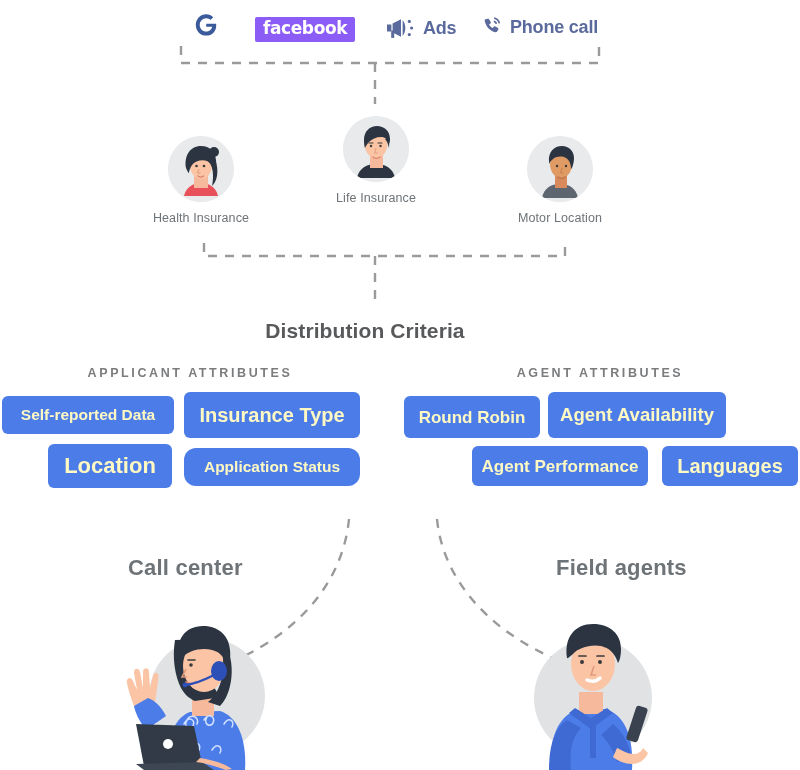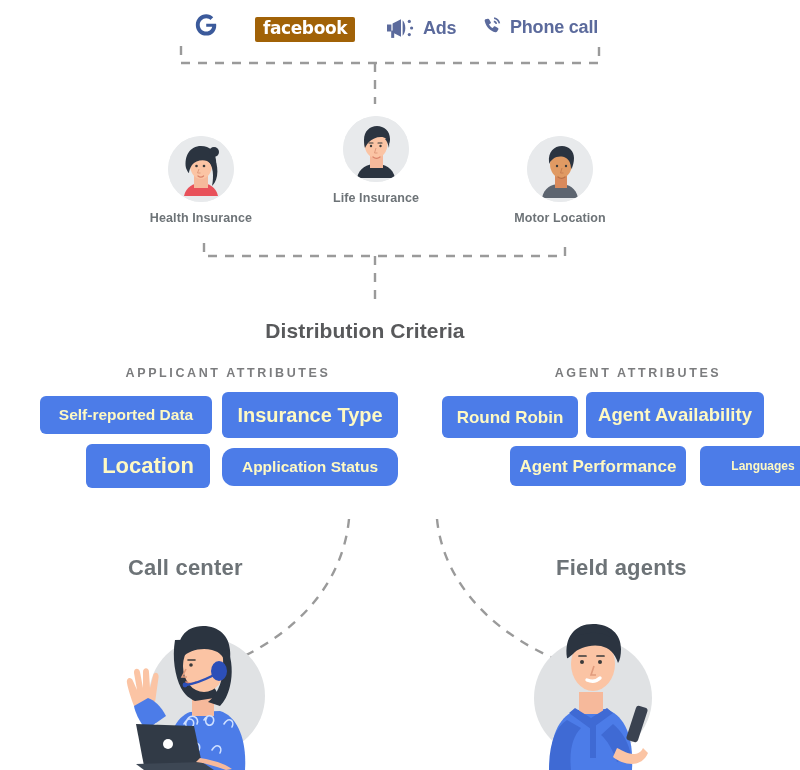--- a/index.html
+++ b/index.html
@@ -13,56 +13,56 @@
   
   .sources{position:absolute;left:0;top:6px;width:800px;height:40px;}
   .src{position:absolute;display:flex;align-items:center;height:34px;}
   .src-google{left:193px;top:2px;}
   .src-facebook{left:255px;top:6px;}
   .src-ads{left:386px;top:5px;}
   .src-phone{left:481px;top:4px;}
 
   .g-logo{width:26px;height:28px;display:block;}
   .fb-chip{
-    background:#a16207;color:#fff;border-radius:2px;
+    background:#8b5cf6;color:#fff;border-radius:2px;
     padding:3px 8px 5px;font-size:17px;font-weight:bold;letter-spacing:-.4px;
     line-height:1;font-family:"DejaVu Sans",sans-serif;
   }
   .src-label{
     color:#5b6a9c;font-size:18px;font-weight:bold;letter-spacing:-.2px;
     margin-left:7px;
   }
   .src-icon{display:block;}
 
   
   .conn{position:absolute;left:0;top:0;width:800px;height:770px;pointer-events:none;}
 
   
   .persona{position:absolute;text-align:center;}
   .persona .ring{
     width:66px;height:66px;border-radius:50%;
     background:#e8eaec;overflow:hidden;position:relative;margin:0 auto;
   }
   .persona .ring svg{display:block;width:66px;height:66px;}
   .persona .cap{
-    margin-top:9px;color:#6d7377;font-size:12.5px;font-weight:bold;
+    margin-top:9px;color:#6d7377;font-size:12.5px;font-weight:normal;
     letter-spacing:.1px;white-space:nowrap;
   }
   .p-health{left:141px;top:136px;width:120px;}
   .p-life{left:316px;top:116px;width:120px;}
   .p-motor{left:500px;top:136px;width:120px;}
 
   
   .crit-title{
     position:absolute;left:15px;top:319px;width:700px;text-align:center;
     color:#58595b;font-size:21px;font-weight:bold;letter-spacing:.1px;
   }
 
   
-  .group{position:absolute;top:366px;margin-left:38px;}
+  .group{position:absolute;top:366px;}
   .group-applicant{left:0px;width:380px;}
   .group-agent{left:400px;width:400px;}
   .group-head{
     text-align:center;color:#7b7c7e;font-size:12.5px;font-weight:bold;
     letter-spacing:2.6px;margin-bottom:0;
   }
   .chip-rows{position:relative;margin-top:16px;height:100px;}
   .chip{
     position:absolute;background:#4c7ce8;color:#fef9c3;border-radius:6px;
     display:flex;align-items:center;justify-content:center;
@@ -72,21 +72,21 @@
   
   .c-self  {left:2px;  top:0px;  width:172px;height:38px;font-size:15.5px;}
   .c-ins   {left:184px;top:-4px; width:176px;height:46px;font-size:20px;}
   .c-loc   {left:48px; top:48px; width:124px;height:44px;font-size:22px;}
   .c-appst {left:184px;top:52px; width:176px;height:38px;font-size:15.5px;border-radius:12px;}
 
   
   .c-rr    {left:4px;  top:0px;  width:136px;height:42px;font-size:17px;}
   .c-avail {left:148px;top:-4px; width:178px;height:46px;font-size:18.5px;}
   .c-perf  {left:72px; top:50px; width:176px;height:40px;font-size:17px;}
-  .c-lang  {left:262px;top:50px; width:126px;height:40px;font-size:12px;}
+  .c-lang  {left:262px;top:50px; width:136px;height:40px;font-size:20px;}
 
   
   .dest{position:absolute;}
   .dest-title{
     color:#6d7377;font-size:22px;font-weight:bold;letter-spacing:.2px;
     white-space:nowrap;
   }
   .d-call{left:128px;top:555px;}
   .d-field{left:556px;top:555px;}
 

